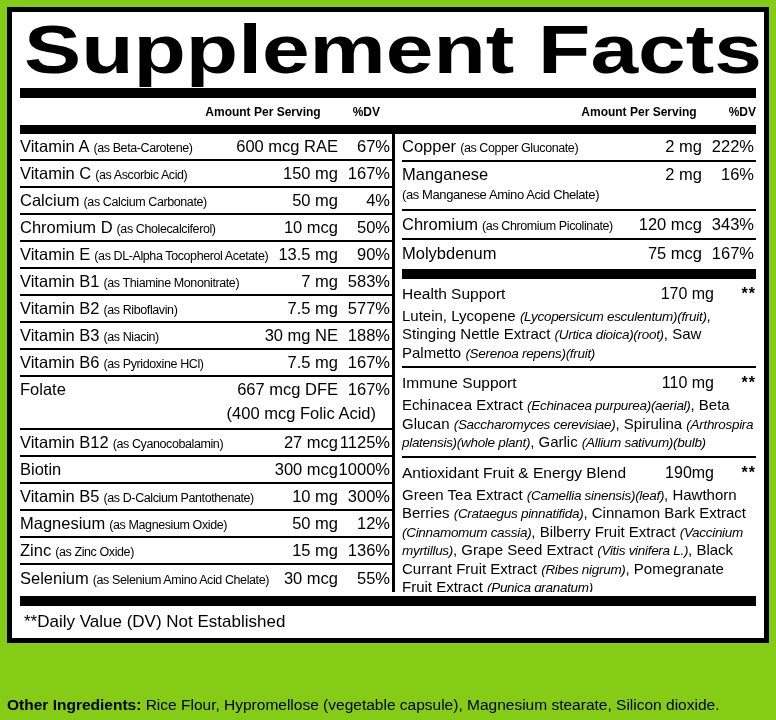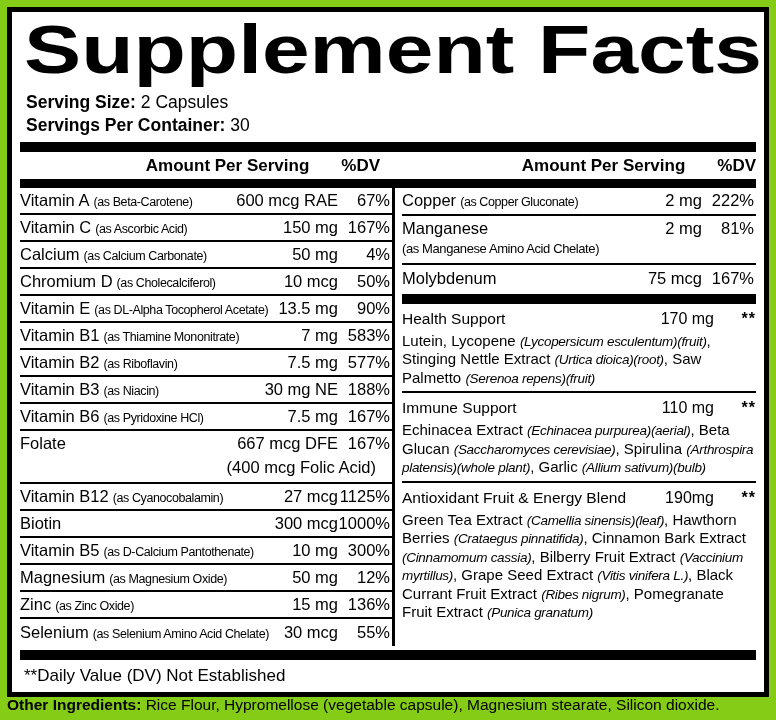--- a/index.html
+++ b/index.html
@@ -15,21 +15,21 @@
   .serv-block { margin:8px 0 0 8px; }
   .serv { font-size:17.5px; line-height:23px; }
   .serv b { font-weight:bold; }
 
   .bar { background:#000; margin:0 2px; }
   .bar-thick { height:10px; margin-top:5px; }
   .bar-mid { height:9px; }
   .bar-bottom { height:10px; margin-top:4px; }
 
   .heads { display:flex; height:26px; align-items:center; margin-top:1px; }
-  .hcell { display:flex; justify-content:flex-end; gap:32px; font-weight:bold; font-size:17px; }
+  .hcell { display:flex; justify-content:flex-end; gap:32px; font-weight:bold; font-size:12px; }
   .hleft { width:374px; padding-right:12px; }
   .hright { flex:1; padding-right:2px; }
 
   .cols { display:flex; height:458px; overflow:hidden; margin:0 2px; }
   .lcol { width:372px; }
   .vdiv { width:3px; background:#000; }
   .rcol { flex:1; padding-left:7px; }
 
   .row { display:flex; align-items:center; height:27px; border-bottom:2px solid #000; padding-right:2px; }
   .row:last-child { border-bottom:none; }
@@ -67,24 +67,20 @@
   .other b { font-weight:bold; }
 </style>
 </head>
 <body>
 
 <div class="page">
   <div class="label">
 
     <div class="title">Supplement Facts</div>
 
-    <div class="serv-block">
-      <div class="serv"><b>Serving Size:</b> <span>2 Capsules</span></div>
-      <div class="serv"><b>Servings Per Container:</b> <span>30</span></div>
-    </div>
 
     <div class="bar bar-thick"></div>
 
     <div class="heads">
       <div class="hcell hleft">
         <span>Amount Per Serving</span>
         <span>%DV</span>
       </div>
       <div class="hcell hright">
         <span>Amount Per Serving</span>
@@ -184,21 +180,26 @@
 
       <div class="rcol">
         <div class="row r0">
             <span class="nm"><span class="main">Copper</span><span class="par">(as Copper Gluconate)</span></span>
             <span class="amt">2 mg</span>
             <span class="dv">222%</span>
           </div>
         <div class="row mang">
             <span class="nm2"><span class="main">Manganese</span><span class="par2">(as Manganese Amino Acid Chelate)</span></span>
             <span class="amt">2 mg</span>
-            <span class="dv">81%</span>
+            <span class="dv">16%</span>
+          </div>
+        <div class="row r2">
+            <span class="nm"><span class="main">Chromium</span><span class="par">(as Chromium Picolinate)</span></span>
+            <span class="amt">120 mcg</span>
+            <span class="dv">343%</span>
           </div>
         <div class="row r3">
             <span class="nm"><span class="main">Molybdenum</span><span class="par"></span></span>
             <span class="amt">75 mcg</span>
             <span class="dv">167%</span>
           </div>
 
         <div class="rbar"></div>
 
         <div class="blend">

